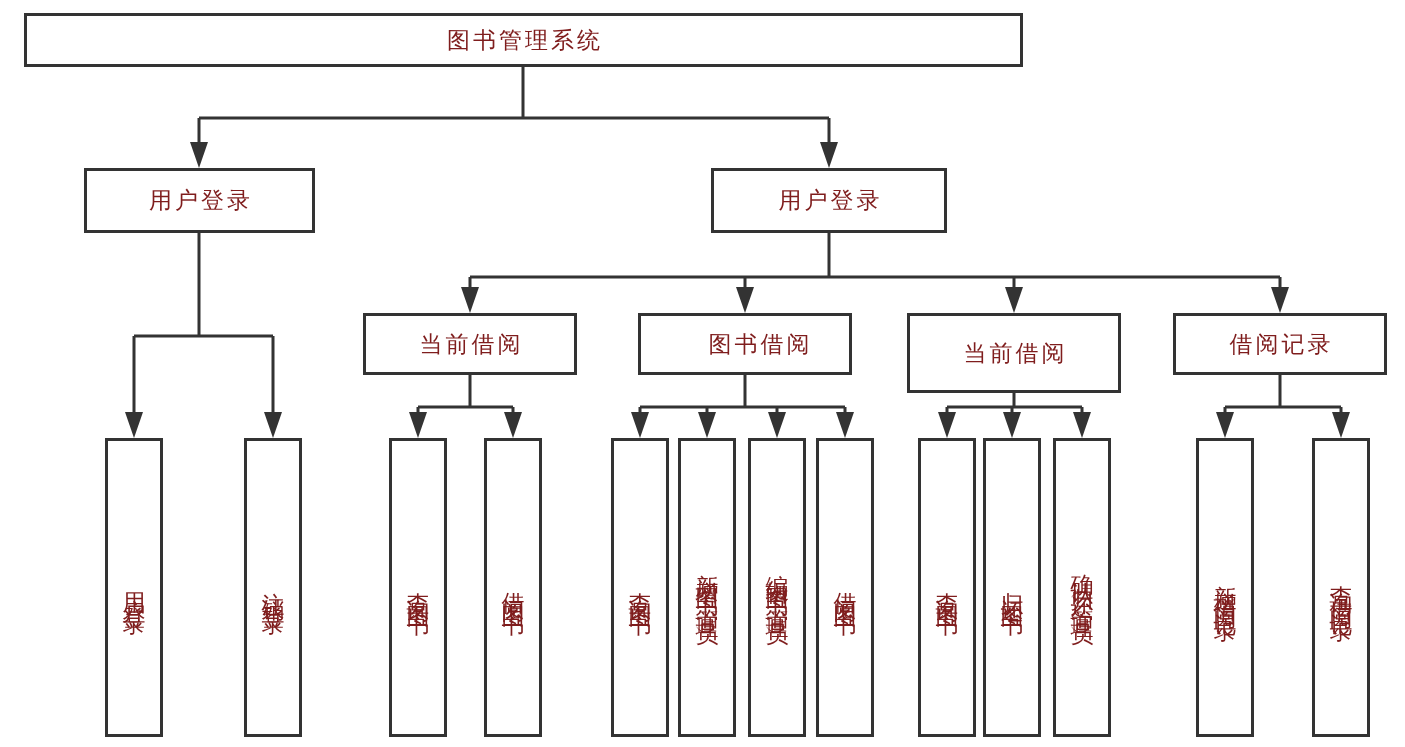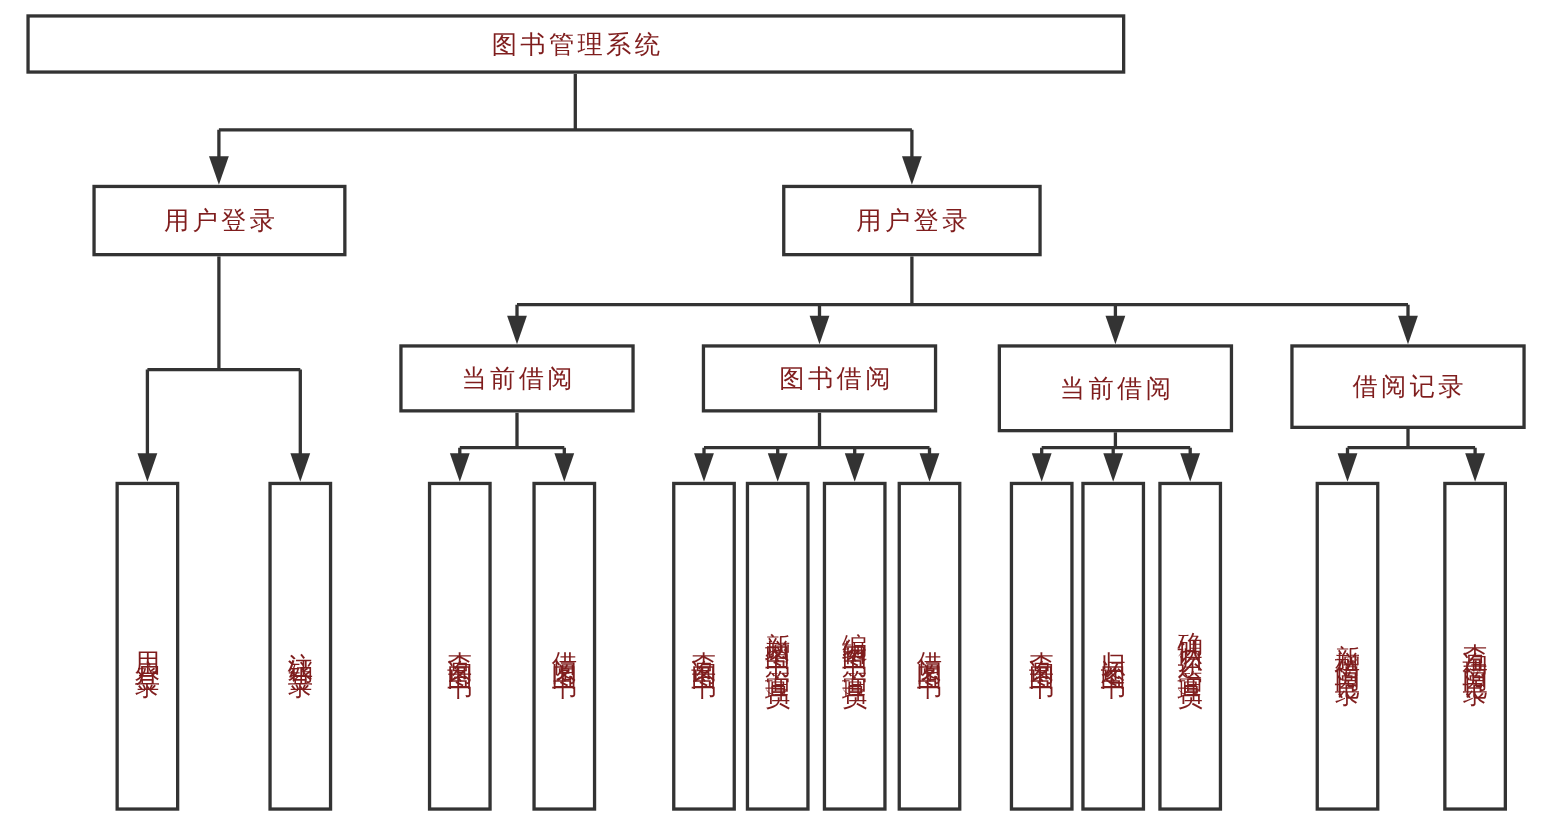--- a/index.html
+++ b/index.html
@@ -98,21 +98,21 @@
   </svg>
 
   <div class="node h-label" style="left:24px; top:13px; width:999px; height:54px;">图书管理系统</div>
 
   <div class="node h-label" style="left:84px; top:168px; width:231px; height:65px;">用户登录</div>
   <div class="node h-label" style="left:711px; top:168px; width:236px; height:65px;">用户登录</div>
 
   <div class="node h-label" style="left:363px; top:313px; width:214px; height:62px;">当前借阅</div>
   <div class="node h-label" style="left:638px; top:313px; width:214px; height:62px;padding-left:28px;">图书借阅</div>
   <div class="node h-label" style="left:907px; top:313px; width:214px; height:80px;">当前借阅</div>
-  <div class="node h-label" style="left:1173px; top:313px; width:214px; height:77px;">借阅记录</div>
+  <div class="node h-label" style="left:1173px; top:313px; width:214px; height:62px;">借阅记录</div>
 
   <div class="node leaf" style="left:105px;">
     <span class="leaf-text">用户登录</span>
   </div>
   <div class="node leaf" style="left:244px;">
     <span class="leaf-text">注销登录</span>
   </div>
   <div class="node leaf" style="left:389px;">
     <span class="leaf-text">查询图书</span>
   </div>

